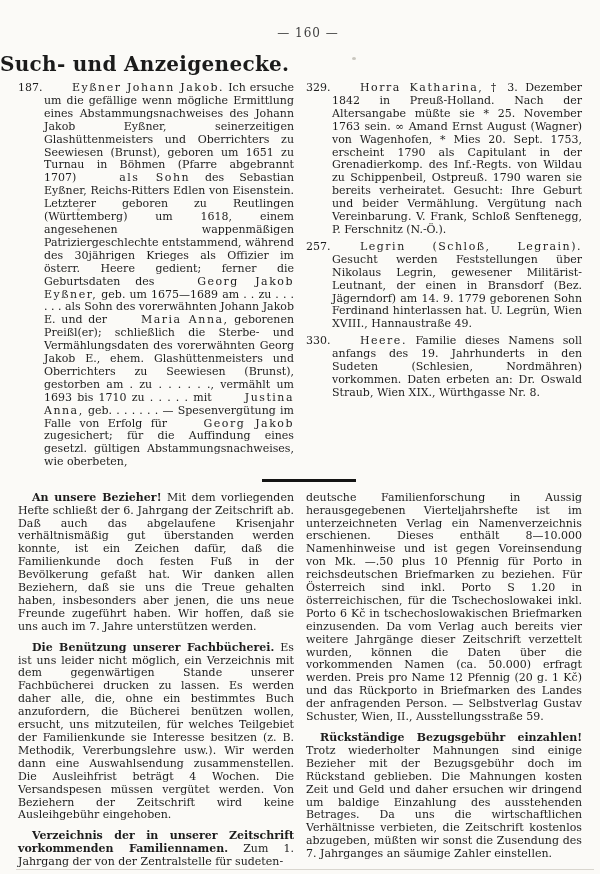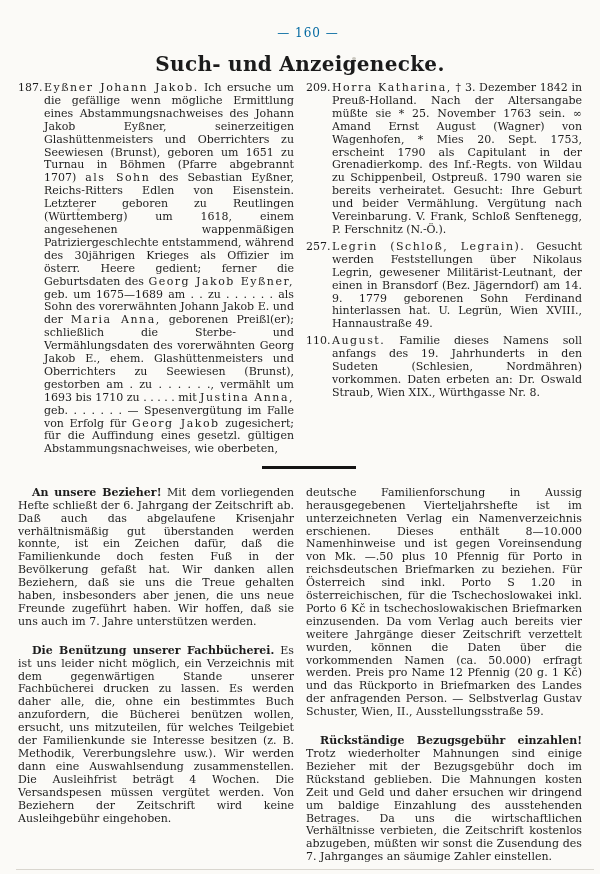--- a/index.html
+++ b/index.html
@@ -14,25 +14,25 @@
     background:#fbfaf7;
     color:#1b1b1b;
     overflow:hidden;
     box-sizing:border-box;
   }
   .pageno{
     text-align:center;
     padding-top:26px;
     font-size:12px;
     letter-spacing:1px;
-    color:#0369a1;
+    color:#404040;
     margin-left:16px;
   }
   .section-title{
-    text-align:center;
+    text-align:left;
     font-weight:bold;
     font-size:20px;
     line-height:24px;
     margin:12px 0 6px 0;
     letter-spacing:.3px;
   }
   .cols{
     display:flex;
     gap:12px;
     padding:0 18px;
@@ -43,23 +43,23 @@
     font-size:11px;
     line-height:12.9px;
     text-align:justify;
     color:#1d1d1d;
   }
   .sec1{min-height:358px;}
   .entry{display:flex;margin-bottom:4px;}
   .entry-num{width:26px;flex:none;}
   .entry-body{flex:1;min-width:0;}
   .entry.cont .entry-num{visibility:hidden;}
-  .para{margin:16px 0 5px 0;text-indent:14px;}
+  .para{margin:8px 0 5px 0;text-indent:14px;}
   .para.noindent{text-indent:0;}
-  .sperr{letter-spacing:1.5px;}
+  .sperr{letter-spacing:1.5px;margin-left:28px;}
   .bold{font-weight:bold;}
   .rule-divider{
     width:94px;height:2.5px;background:#141414;
     margin:6px auto 2px auto;
     transform:translateX(9px);
   }
   .scan-line-bottom{
     position:absolute;
     left:16px;right:6px;bottom:4px;
     height:1.5px;background:#d9d6cf;
@@ -77,41 +77,42 @@
 
   <div class="cols sec1">
     <div class="col">
       <div class="entry">
         <div class="entry-num">187.</div>
         <div class="entry-body"><span class="sperr">Eyßner Johann Jakob.</span><span> Ich ersuche um die gefällige wenn mögliche Ermittlung eines Abstammungsnachweises des Johann Jakob Eyßner, seinerzeitigen Glashüttenmeisters und Oberrichters zu Seewiesen (Brunst), geboren um 1651 zu Turnau in Böhmen (Pfarre abgebrannt 1707) </span><span class="sperr">als Sohn</span><span> des Sebastian Eyßner, Reichs-Ritters Edlen von Eisenstein. Letzterer geboren zu Reutlingen (Württemberg) um 1618, einem angesehenen wappenmäßigen Patriziergeschlechte entstammend, während des 30jährigen Krieges als Offizier im österr. Heere gedient; ferner die Geburtsdaten des </span><span class="sperr">Georg Jakob Eyßner,</span><span> geb. um 1675—1689 am . . zu . . . . . . als Sohn des vorerwähnten Johann Jakob E. und der </span><span class="sperr">Maria Anna,</span><span> geborenen Preißl(er); schließlich die Sterbe- und Vermählungsdaten des vorerwähnten Georg Jakob E., ehem. Glashüttenmeisters und Oberrichters zu Seewiesen (Brunst), gestorben am . zu . . . . . ., vermählt um 1693 bis 1710 zu . . . . . mit </span><span class="sperr">Justina Anna,</span><span> geb. . . . . . . — Spesenvergütung im Falle von Erfolg für </span><span class="sperr">Georg Jakob</span><span> zugesichert; für die Auffindung eines gesetzl. gültigen Abstammungsnachweises, wie oberbeten,</span></div>
       </div>
     </div>
     <div class="col">
       <div class="entry">
-        <div class="entry-num">209.</div>
+        <div class="entry-num">329.</div>
         <div class="entry-body"><span class="sperr">Horra Katharina,</span><span> † 3. Dezember 1842 in Preuß-Holland. Nach der Altersangabe müßte sie * 25. November 1763 sein. ∞ Amand Ernst August (Wagner) von Wagenhofen, * Mies 20. Sept. 1753, erscheint 1790 als Capitulant in der Grenadierkomp. des Inf.-Regts. von Wildau zu Schippenbeil, Ostpreuß. 1790 waren sie bereits verheiratet. Gesucht: Ihre Geburt und beider Vermählung. Vergütung nach Vereinbarung. V. Frank, Schloß Senftenegg, P. Ferschnitz (N.-Ö.).</span></div>
       </div>
       <div class="entry">
         <div class="entry-num">257.</div>
         <div class="entry-body"><span class="sperr">Legrin (Schloß, Legrain).</span><span> Gesucht werden Feststellungen über Nikolaus Legrin, gewesener Militärist-Leutnant, der einen in Bransdorf (Bez. Jägerndorf) am 14. 9. 1779 geborenen Sohn Ferdinand hinterlassen hat. U. Legrün, Wien XVIII., Hannaustraße 49.</span></div>
       </div>
       <div class="entry">
-        <div class="entry-num">110.</div>
-        <div class="entry-body"><span class="sperr">August.</span><span> Familie dieses Namens soll anfangs des 19. Jahrhunderts in den Sudeten (Schlesien, Nordmähren) vorkommen. Daten erbeten an: Dr. Oswald Straub, Wien XIX., Würthgasse Nr. 8.</span></div>
+        <div class="entry-num">330.</div>
+        <div class="entry-body"><span class="sperr">Heere.</span><span> Familie dieses Namens soll anfangs des 19. Jahrhunderts in den Sudeten (Schlesien, Nordmähren) vorkommen. Daten erbeten an: Dr. Oswald Straub, Wien XIX., Würthgasse Nr. 8.</span></div>
       </div>
     </div>
   </div>
 
   <div class="rule-divider"></div>
 
 
   <div class="cols sec2">
     <div class="col">
       <p class="para"><span class="bold">An unsere Bezieher!</span><span> Mit dem vorliegenden Hefte schließt der 6. Jahrgang der Zeitschrift ab. Daß auch das abgelaufene Krisenjahr verhältnismäßig gut überstanden werden konnte, ist ein Zeichen dafür, daß die Familienkunde doch festen Fuß in der Bevölkerung gefaßt hat. Wir danken allen Beziehern, daß sie uns die Treue gehalten haben, insbesonders aber jenen, die uns neue Freunde zugeführt haben. Wir hoffen, daß sie uns auch im 7. Jahre unterstützen werden.</span></p>
       <p class="para"><span class="bold">Die Benützung unserer Fachbücherei.</span><span> Es ist uns leider nicht möglich, ein Verzeichnis mit dem gegenwärtigen Stande unserer Fachbücherei drucken zu lassen. Es werden daher alle, die, ohne ein bestimmtes Buch anzufordern, die Bücherei benützen wollen, ersucht, uns mitzuteilen, für welches Teilgebiet der Familienkunde sie Interesse besitzen (z. B. Methodik, Vererbungslehre usw.). Wir werden dann eine Auswahlsendung zusammenstellen. Die Ausleihfrist beträgt 4 Wochen. Die Versandspesen müssen vergütet werden. Von Beziehern der Zeitschrift wird keine Ausleihgebühr eingehoben.</span></p>
+      <p class="para"><span class="bold">Verzeichnis der in unserer Zeitschrift vorkommenden Familiennamen.</span><span> Zum 1. Jahrgang der von der Zentralstelle für sudeten-</span></p>
     </div>
     <div class="col">
       <p class="para noindent"><span>deutsche Familienforschung in Aussig herausgegebenen Vierteljahrshefte ist im unterzeichneten Verlag ein Namenverzeichnis erschienen. Dieses enthält 8—10.000 Namenhinweise und ist gegen Voreinsendung von Mk. —.50 plus 10 Pfennig für Porto in reichsdeutschen Briefmarken zu beziehen. Für Österreich sind inkl. Porto S 1.20 in österreichischen, für die Tschechoslowakei inkl. Porto 6 Kč in tschechoslowakischen Briefmarken einzusenden. Da vom Verlag auch bereits vier weitere Jahrgänge dieser Zeitschrift verzettelt wurden, können die Daten über die vorkommenden Namen (ca. 50.000) erfragt werden. Preis pro Name 12 Pfennig (20 g. 1 Kč) und das Rückporto in Briefmarken des Landes der anfragenden Person. — Selbstverlag Gustav Schuster, Wien, II., Ausstellungsstraße 59.</span></p>
       <p class="para"><span class="bold">Rückständige Bezugsgebühr einzahlen!</span><span> Trotz wiederholter Mahnungen sind einige Bezieher mit der Bezugsgebühr doch im Rückstand geblieben. Die Mahnungen kosten Zeit und Geld und daher ersuchen wir dringend um baldige Einzahlung des ausstehenden Betrages. Da uns die wirtschaftlichen Verhältnisse verbieten, die Zeitschrift kostenlos abzugeben, müßten wir sonst die Zusendung des 7. Jahrganges an säumige Zahler einstellen.</span></p>
     </div>
   </div>
 
   <div class="scan-line-bottom"></div>
   <div class="speck" style="left:77px;top:208px;width:3px;height:3px;"></div>
   <div class="speck" style="left:352px;top:57px;width:4px;height:3px;"></div>

